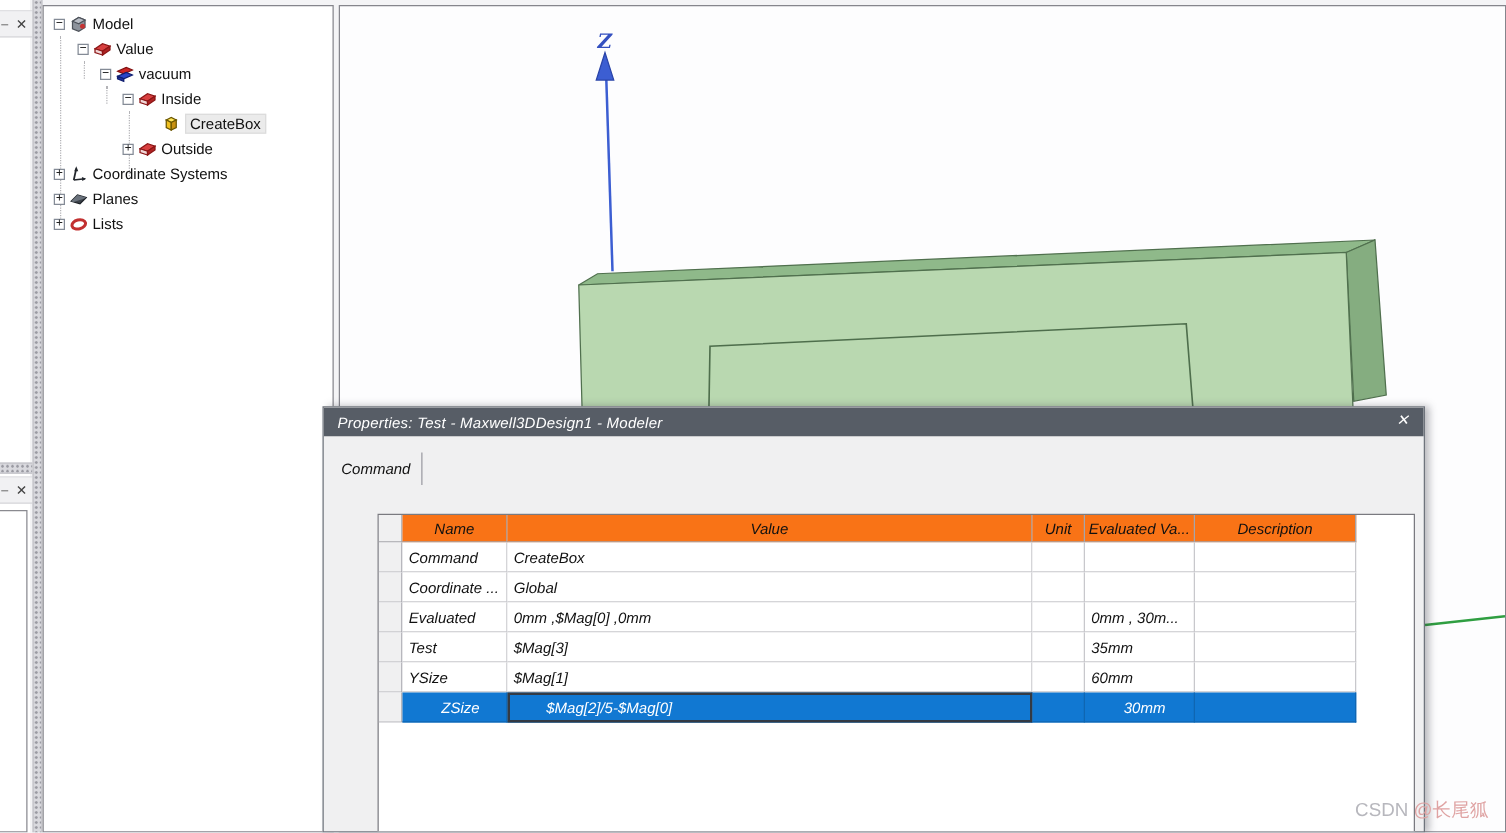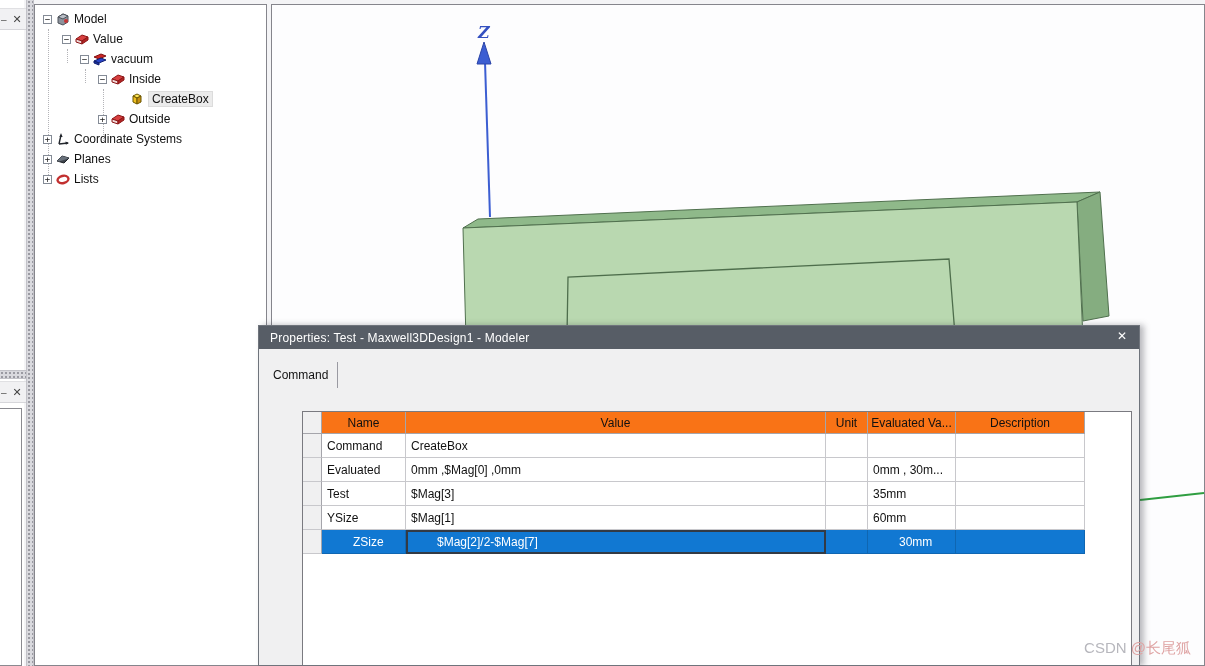--- a/index.html
+++ b/index.html
@@ -40,21 +40,21 @@
   .tree-dots { position:absolute; border-left:1px dotted #b4b4b8; width:0; }
 
   
   .viewport { position:absolute; left:271px; top:4px; width:934px; height:662px;
               background:#fdfdfe; border:1px solid #85858c; }
   .scene-svg { position:absolute; left:0; top:0; }
 
   
   .dialog { position:absolute; left:258px; top:325px; width:882px; height:341px;
             background:#f0f0f1; border:1px solid #6f747c; box-shadow:4px 0 6px rgba(60,60,70,.35);
-            overflow:hidden; }
+            overflow:hidden;font-style:italic; }
   .dialog-titlebar { position:relative; height:23px; background:#575d66; display:flex; align-items:center; }
   .dialog-title { color:#fff; font-size:12px; margin-left:11px; letter-spacing:.2px; }
   .dialog-close { position:absolute; right:9px; top:3px; color:#fff; font-size:12px;
                   width:16px; text-align:center; cursor:default; }
   .tab-strip { position:absolute; left:12px; top:36px; height:26px; display:flex; align-items:center; }
   .tab { font-size:12px; color:#111; padding:4px 9px 4px 2px; border-right:1px solid #9a9aa2; height:26px;
          display:flex; align-items:center; }
 
   .grid { position:absolute; left:43px; top:85px; width:830px; height:256px;
           background:#fff; border:1px solid #7a7a80; overflow:hidden; }
@@ -245,20 +245,28 @@
 
       <div class="grid-row">
         <div class="cell c-rowhdr"></div>
         <div class="cell c-name">Command</div>
         <div class="cell c-value">CreateBox</div>
         <div class="cell c-unit"></div>
         <div class="cell c-eval"></div>
         <div class="cell c-desc"></div>
       </div>
 
+      <div class="grid-row">
+        <div class="cell c-rowhdr"></div>
+        <div class="cell c-name">Coordinate ...</div>
+        <div class="cell c-value">Global</div>
+        <div class="cell c-unit"></div>
+        <div class="cell c-eval"></div>
+        <div class="cell c-desc"></div>
+      </div>
 
       <div class="grid-row">
         <div class="cell c-rowhdr"></div>
         <div class="cell c-name">Evaluated</div>
         <div class="cell c-value">0mm ,$Mag[0] ,0mm</div>
         <div class="cell c-unit"></div>
         <div class="cell c-eval">0mm , 30m...</div>
         <div class="cell c-desc"></div>
       </div>
 
@@ -276,21 +284,21 @@
         <div class="cell c-name">YSize</div>
         <div class="cell c-value">$Mag[1]</div>
         <div class="cell c-unit"></div>
         <div class="cell c-eval">60mm</div>
         <div class="cell c-desc"></div>
       </div>
 
       <div class="grid-row selected">
         <div class="cell c-rowhdr"></div>
         <div class="cell c-name">ZSize</div>
-        <div class="cell c-value">$Mag[2]/2-$Mag[7]</div>
+        <div class="cell c-value">$Mag[2]/5-$Mag[0]</div>
         <div class="cell c-unit"></div>
         <div class="cell c-eval">30mm</div>
         <div class="cell c-desc"></div>
       </div>
     </div>
   </div>
 
   <div class="watermark">
     <span class="wm-prefix">CSDN </span><span class="wm-suffix">@长尾狐</span>
   </div>

